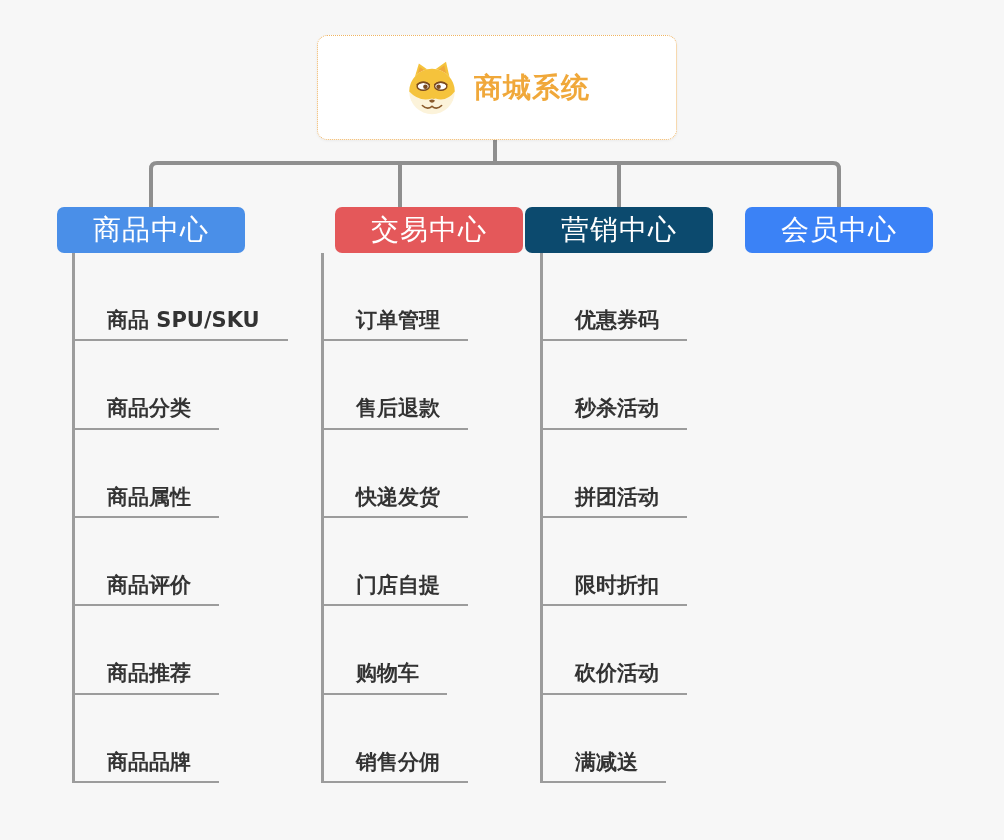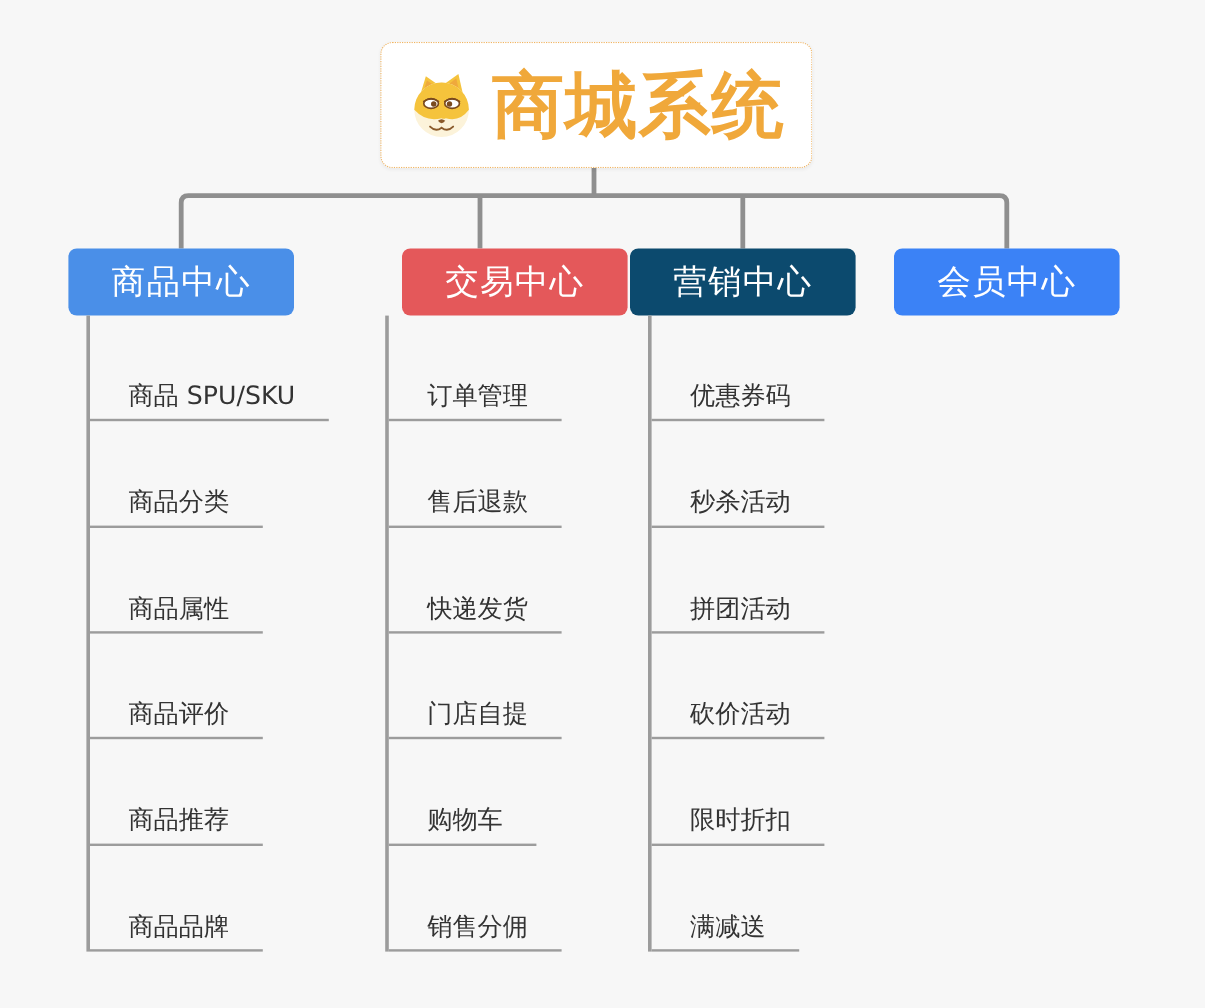--- a/index.html
+++ b/index.html
@@ -37,51 +37,52 @@
     border-radius: 10px;
     box-sizing: border-box;
     display: flex;
     align-items: center;
     justify-content: center;
     gap: 14px;
     z-index: 2;
     box-shadow: 0 1px 3px rgba(0,0,0,0.05);
   }
   .root-title {
-    font-size: 60px;
+    font-size: 28px;
     font-weight: 600;
     letter-spacing: 1px;
     line-height: 1;
   }
   .root-icon { width: 56px; height: 56px; flex: 0 0 auto; }
   
   .branch {
     position: absolute;
     top: 207px;
     width: 188px;
     z-index: 1;
   }
   .branch-header {
     width: 188px;
-    height: 56px;
+    height: 46px;
     border-radius: 7px;
     color: #ffffff;
     font-size: 28px;
     font-weight: 500;
     letter-spacing: 1px;
     display: flex;
     align-items: center;
     justify-content: center;
     box-sizing: border-box;
   }
   .children {
     margin-left: 15px;
     height: 530px;
     border-left: 3px solid #9c9c9c;
     width: max-content;
+    font-weight: bold;
   }
   .row {
     height: 88.33px;
     display: flex;
     align-items: flex-end;
   }
   .child {
     display: inline-block;
     padding: 0 28px 6px 32px;
     border-bottom: 2px solid #9c9c9c;
@@ -185,24 +186,24 @@
       <div class="row">
           <span class="child">优惠券码</span>
         </div>
       <div class="row">
           <span class="child">秒杀活动</span>
         </div>
       <div class="row">
           <span class="child">拼团活动</span>
         </div>
       <div class="row">
+          <span class="child">限时折扣</span>
+        </div>
+      <div class="row">
           <span class="child">砍价活动</span>
-        </div>
-      <div class="row">
-          <span class="child">限时折扣</span>
         </div>
       <div class="row">
           <span class="child">满减送</span>
         </div>
     </div>
   </div>
 
   <div class="branch b3">
     <div class="branch-header" style="background-color: #3b82f6;">会员中心</div>
   </div>

